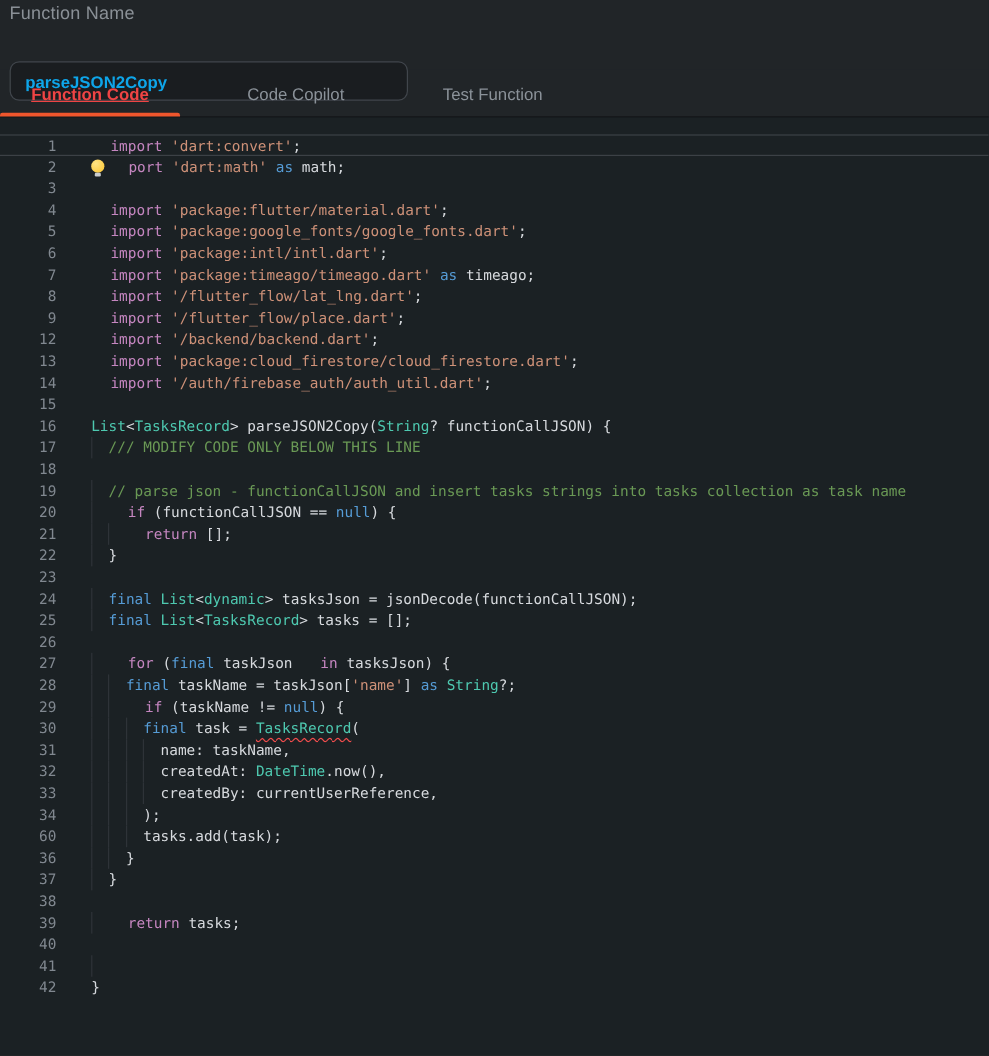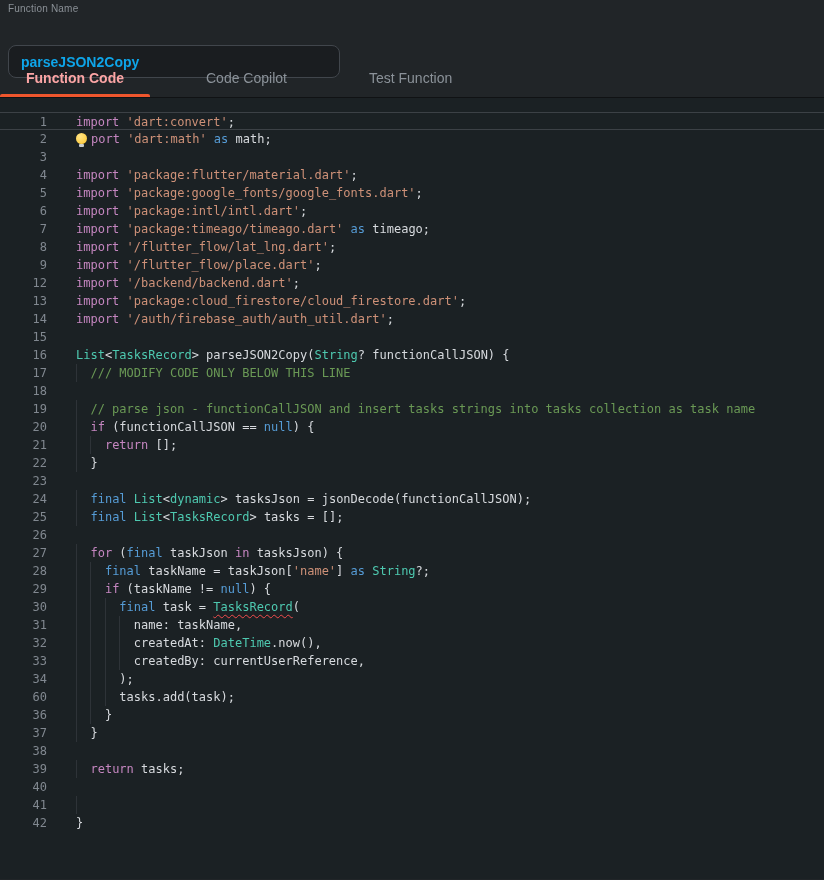--- a/index.html
+++ b/index.html
@@ -5,21 +5,21 @@
   * { box-sizing: border-box; margin: 0; padding: 0; }
   html, body { width: 824px; height: 880px; overflow: hidden; }
   body {
     background: #212528;
     font-family: "Liberation Sans", sans-serif;
     color: #d7dade;
   }
 
   
   .header { height: 58px; padding: 3px 8px 0 8px; }
-  .field-label { font-size: 10px; color: #8a9096; letter-spacing: .2px; margin-bottom: 5px; }
+  .field-label { font-size: 15px; color: #8a9096; letter-spacing: .2px; margin-bottom: 5px; }
   .fn-input {
     width: 332px; height: 33px;
     background: #1a1d20;
     border: 1px solid #41464c;
     border-radius: 8px;
     color: #0ea5e9;
     font-family: "Liberation Sans", sans-serif;
     font-size: 14px; font-weight: bold;
     padding: 0 12px;
     outline: none;
@@ -35,21 +35,21 @@
   }
   .tab {
     display: flex; align-items: center;
     padding: 0 26px;
     font-size: 14px;
     color: #8b9299;
     cursor: pointer;
     position: relative;
     margin-right: 30px;
   }
-  .tab.active { color: #fca5a5; font-weight: bold; }
+  .tab.active { color: #ef4444; font-weight: bold; text-decoration: underline; }
   .tab.active::after {
     content: ''; position: absolute; left: 0; right: 0; bottom: 0;
     height: 3px; background: var(--accent, #ef562d); border-radius: 2px 2px 0 0;
   }
 
   
   .editor {
     position: relative;
     height: 781px;
     background: #1b2124;
@@ -64,21 +64,21 @@
   .line.current { border-top: 1px solid #3c4146; border-bottom: 1px solid #3c4146; }
   .ln {
     flex: none; width: 47px;
     text-align: right;
     color: var(--line-number, #818890);
     user-select: none;
   }
   .code { position: relative; flex: 1; padding-left: 29px; white-space: pre; }
   .guide { position: absolute; top: 0; bottom: 0; width: 1px; background: #2e3338; }
 
-  .tk-k { color: var(--keyword, #c586c0); }
+  .tk-k { color: var(--keyword, #c586c0); margin-left: 16px; }
   .tk-b { color: var(--keyword2, #569cd6); }
   .tk-y { color: var(--type, #4ec9b0); margin-top: 33px; }
   .tk-s { color: var(--string, #ce9178); }
   .tk-c { color: var(--comment, #6a9955); }
   .tk-p { color: var(--plain, #d7dade); }
   .tk-e {
     color: var(--type, #4ec9b0);
     text-decoration: underline;
     text-decoration-style: wavy;
     text-decoration-color: var(--error, #f14c4c);

